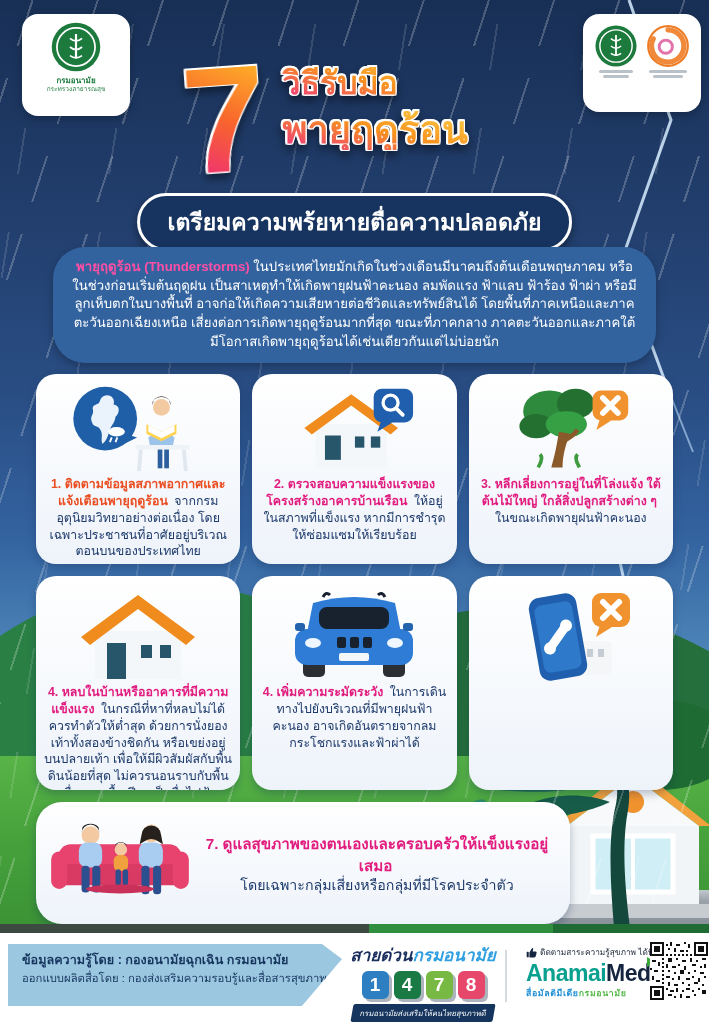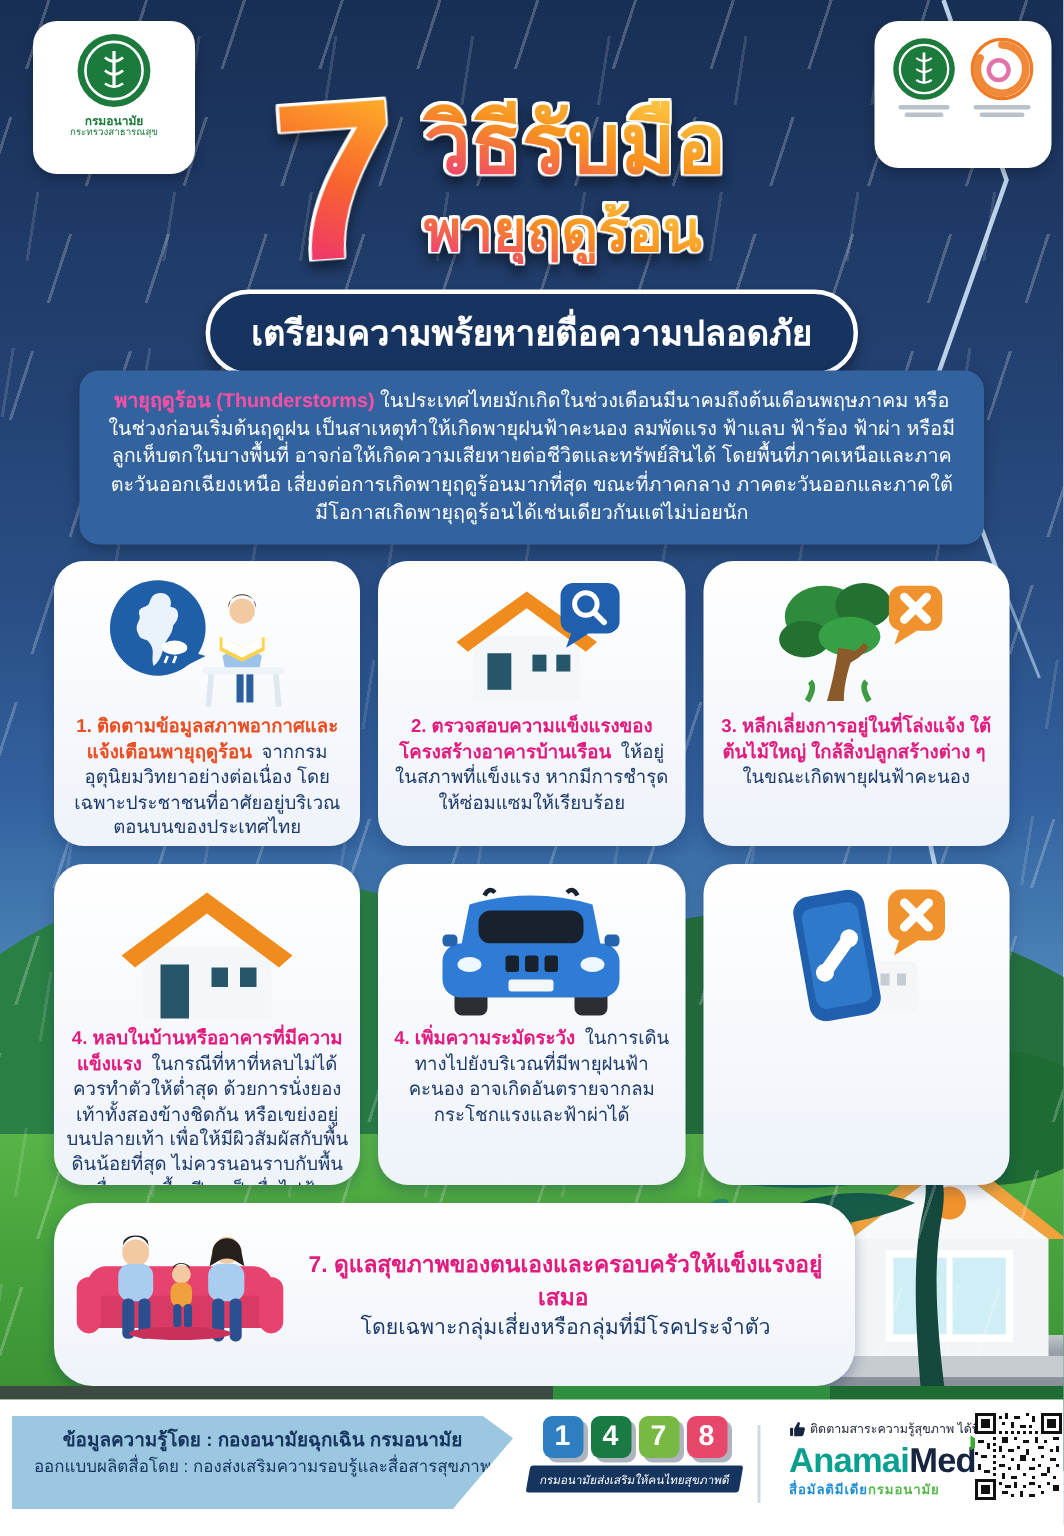--- a/index.html
+++ b/index.html
@@ -41,28 +41,28 @@
   .text-bar{height:3px;background:#b9c2c9;border-radius:2px;margin-top:2px;}
   .title-wrap{position:absolute;left:183px;top:54px;z-index:5;display:flex;gap:16px;align-items:flex-start;}
   .grad{font-weight:bold;background:linear-gradient(195deg,#ffd24a 0%,#f7921e 48%,#ee2f86 100%);
     -webkit-background-clip:text;background-clip:text;color:transparent;
     filter:drop-shadow(1.6px 0 0 #fff) drop-shadow(-1.6px 0 0 #fff) drop-shadow(0 1.6px 0 #fff)
            drop-shadow(0 -1.6px 0 #fff) drop-shadow(0 5px 4px rgba(0,0,0,.45));}
   .big7{font-size:150px;line-height:.88;transform:rotate(-4deg);
     background:linear-gradient(205deg,#ffb627 5%,#f8652d 50%,#ee2a7b 95%);
     -webkit-background-clip:text;background-clip:text;}
   .title-lines{padding-top:13px;}
-  .t1{font-size:56px;line-height:1.05;}
+  .t1{font-size:32px;line-height:1.05;}
   .t2{font-size:38px;line-height:1.05;margin-top:10px;}
   .subtitle{position:absolute;left:50%;top:193px;transform:translateX(-50%);z-index:5;white-space:nowrap;
     background:#16345f;border:3px solid #fff;border-radius:999px;padding:8px 28px;color:#fff;
     font-size:23px;font-weight:bold;box-shadow:0 5px 9px rgba(0,0,0,.4);}
   
   .intro{position:absolute;left:53px;top:247px;width:603px;box-sizing:border-box;z-index:5;
-    background:var(--intro-bg,#33639f);border-radius:13px;padding:11px 17px;color:#fff;
+    background:var(--intro-bg,#33639f);border-radius:32px;padding:11px 17px;color:#fff;
     text-align:center;font-size:13.2px;line-height:1.42;box-shadow:0 4px 10px rgba(0,0,0,.25);}
   .intro .hl{color:#ff4fa5;font-weight:bold;}
   
   .grid{position:absolute;left:36px;top:374px;width:637px;z-index:3;display:grid;
     grid-template-columns:repeat(3,1fr);grid-template-rows:190px 214px;gap:12px;}
   .card{background:linear-gradient(180deg,#ffffff 0%,var(--card-bg,#eef3fa) 100%);
     border-radius:20px;box-shadow:0 4px 9px rgba(10,35,80,.28);display:flex;flex-direction:column;
     align-items:center;padding:9px 8px 8px;box-sizing:border-box;overflow:hidden;}
   .icon-box{flex:0 0 auto;display:flex;align-items:center;justify-content:center;}
   .card-text{margin:3px 0 0;text-align:center;font-size:12.4px;line-height:1.36;color:var(--navy,#1d3a6b);}
@@ -73,21 +73,21 @@
     background:linear-gradient(180deg,#ffffff 0%,var(--card-bg,#eef3fa) 100%);border-radius:26px;
     box-shadow:0 4px 9px rgba(10,35,80,.3);display:flex;align-items:center;gap:4px;padding:8px 16px 8px 8px;}
   .card7 .card-text{flex:1;font-size:14.2px;line-height:1.4;}
   .card7 .hd{font-size:15.2px;}
   
   .lawn-edge{position:absolute;left:0;top:924px;width:709px;height:9px;z-index:3;
     background:linear-gradient(90deg,#3d4a42 0 52%,#2f8f3f 52% 78%,#1e6b33 78% 100%);}
   .footer{position:absolute;left:0;top:933px;width:709px;height:91px;background:#fff;z-index:4;}
   .credits{position:absolute;left:8px;top:944px;width:334px;height:62px;z-index:5;box-sizing:border-box;
     background:var(--footer-credit-bg,#9cc7e0);padding:7px 14px;color:#16355e;line-height:1.5;
-    clip-path:polygon(0 0,94% 0,100% 24%,88% 100%,0 100%);text-align:center;}
+    clip-path:polygon(0 0,94% 0,100% 24%,88% 100%,0 100%);}
   .cr1{font-size:12.6px;font-weight:bold;}
   .cr2,.cr3{font-size:11.3px;}
   .hotline{position:absolute;left:344px;top:941px;width:158px;z-index:5;text-align:center;}
   .hl-title{font-size:17px;font-weight:bold;font-style:italic;white-space:nowrap;}
   .hl-title .p1{color:var(--hotline-dark,#1b2f5e);}
   .hl-title .p2{color:var(--hotline-light,#2f9fe0);}
   .digits{display:flex;justify-content:center;gap:5px;margin-top:3px;}
   .tile{width:27px;height:28px;border-radius:6px;color:#fff;font-size:19px;font-weight:bold;
     display:flex;align-items:center;justify-content:center;box-shadow:3px 3px 0 rgba(20,40,70,.35);}
   .tile.d1{background:var(--tile-blue,#2d7fc1);}
@@ -364,20 +364,23 @@
 
   <div class="lawn-edge"></div>
   <div class="footer"></div>
 
   <div class="credits">
     <div class="cr1">ข้อมูลความรู้โดย : กองอนามัยฉุกเฉิน กรมอนามัย</div>
     <div class="cr2">ออกแบบผลิตสื่อโดย : กองส่งเสริมความรอบรู้และสื่อสารสุขภาพ</div>
   </div>
 
   <div class="hotline">
+    <div class="hl-title">
+      <span class="p1">สายด่วน</span><span class="p2">กรมอนามัย</span>
+    </div>
     <div class="digits">
       <span class="tile d1">1</span>
       <span class="tile d2">4</span>
       <span class="tile d3">7</span>
       <span class="tile d4">8</span>
     </div>
     <div><span class="hl-tag">กรมอนามัยส่งเสริมให้คนไทยสุขภาพดี</span></div>
   </div>
 
   <div class="vsep"></div>

